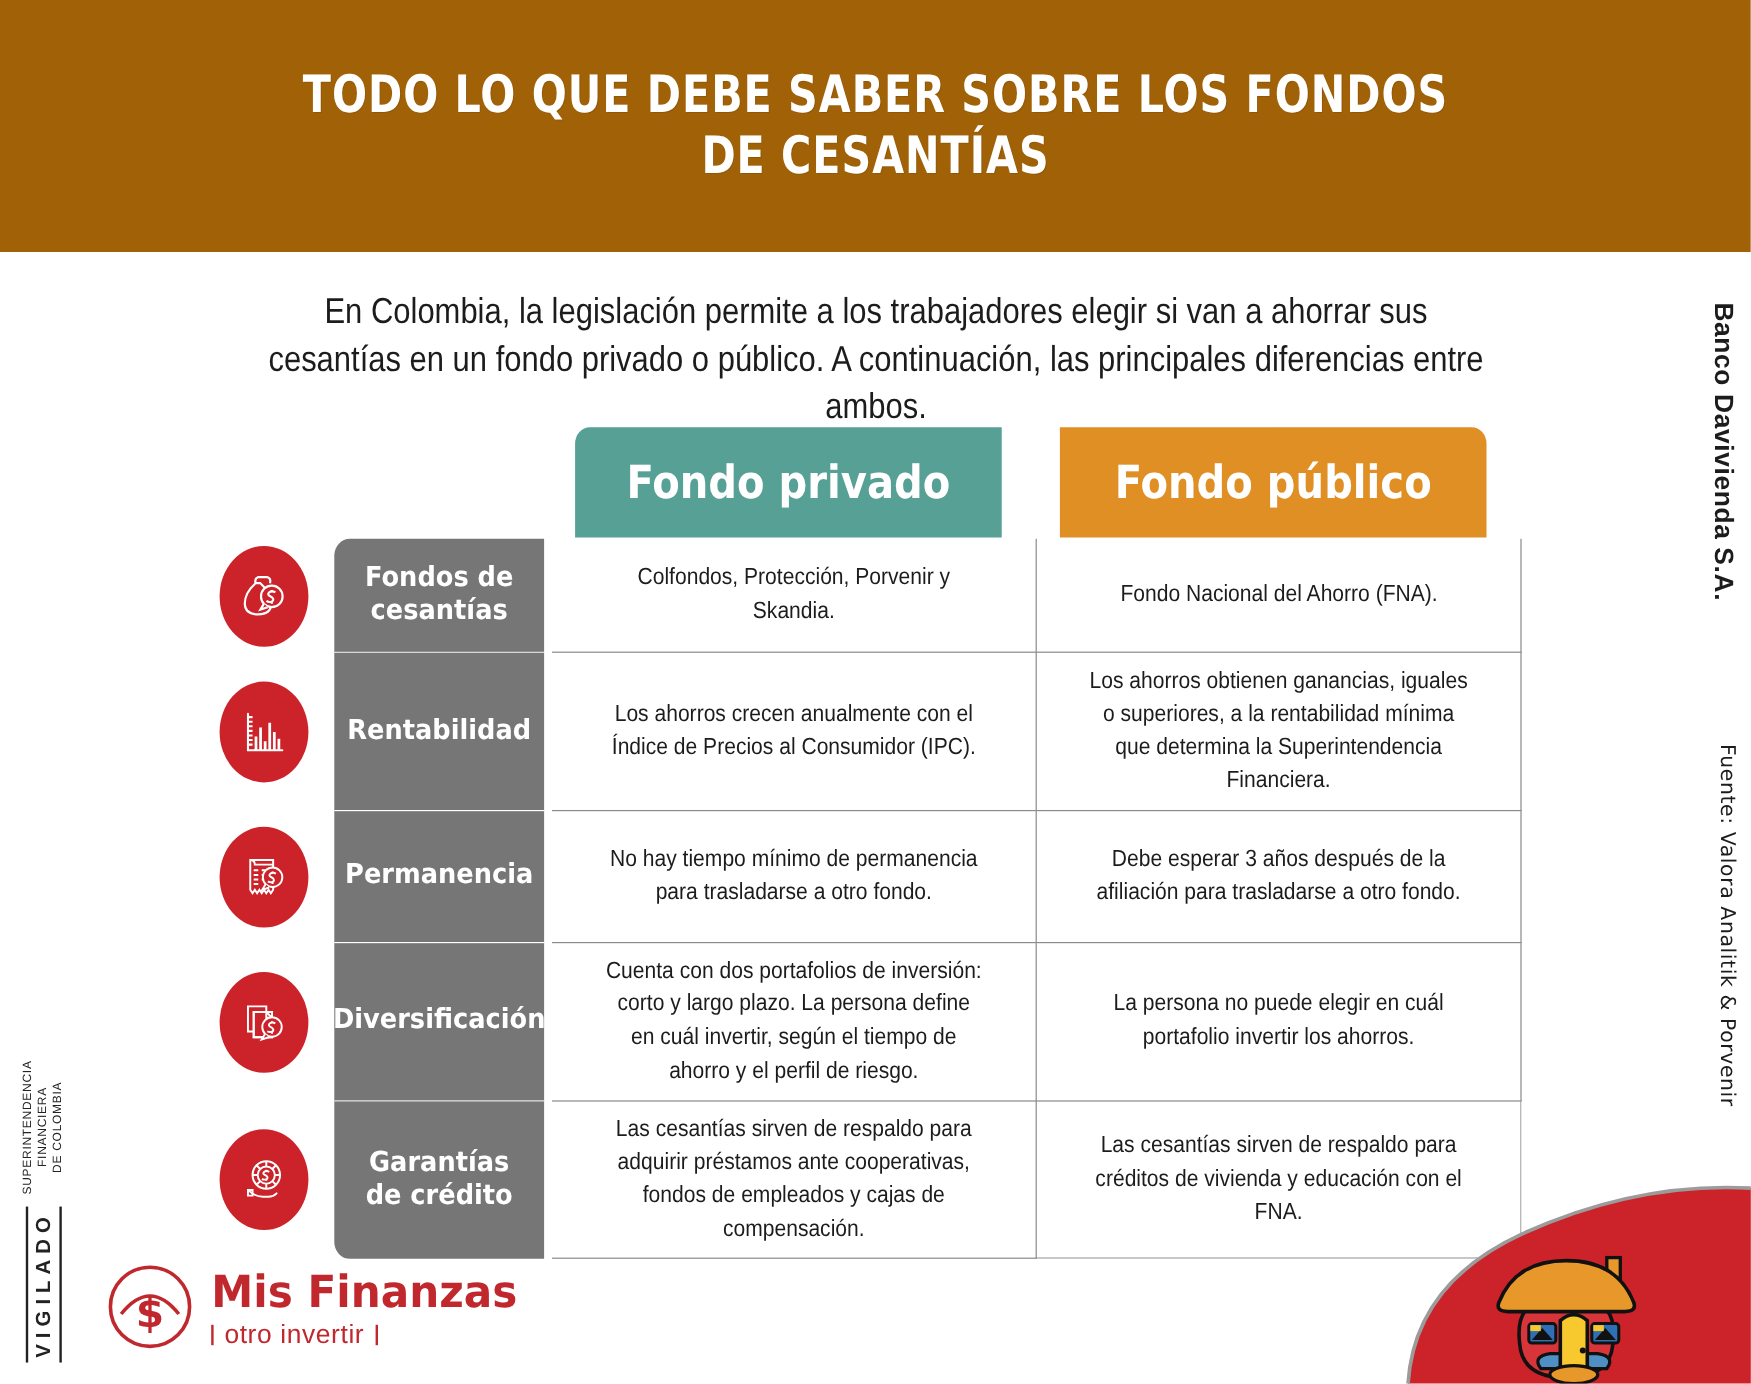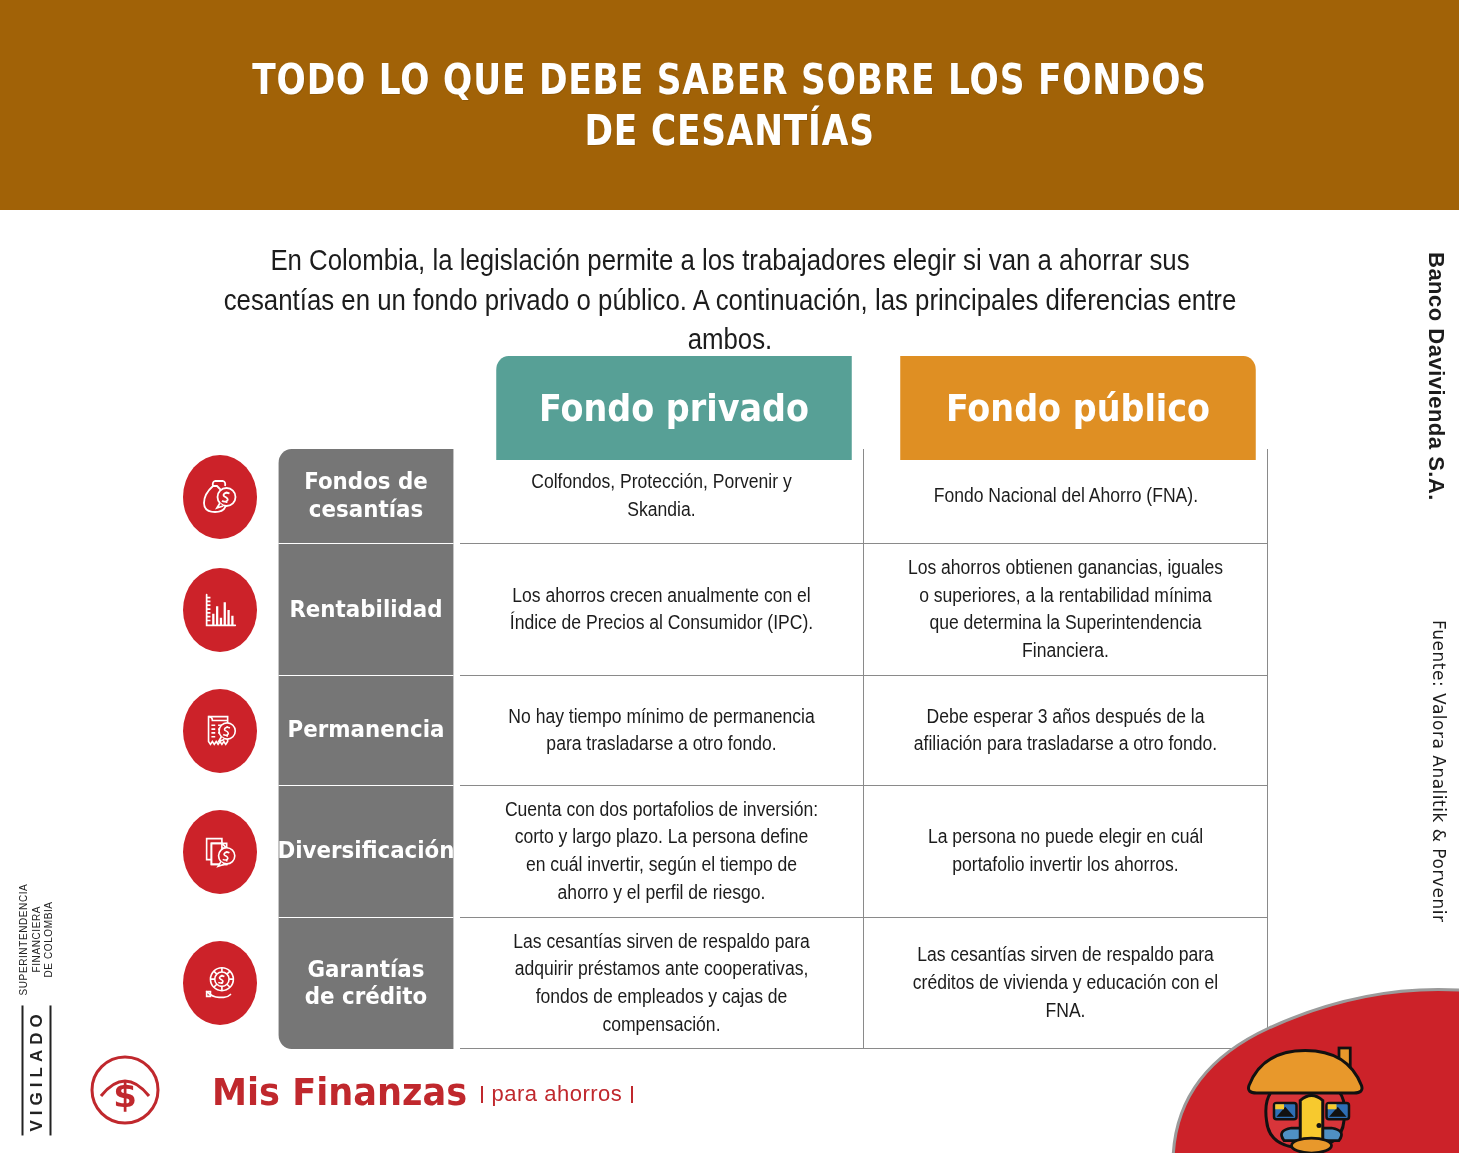--- a/index.html
+++ b/index.html
@@ -31,21 +31,21 @@
   .intro{
     position:absolute;left:130px;top:240px;width:1200px;
     text-align:center;color:#1c1c1c;
     font-size:30px;line-height:1.32;
     transform:scaleX(0.86);transform-origin:center top;
   }
 
   
   .table-wrap{position:absolute;left:168px;top:356px;width:1100px;}
 
-  .thead{position:absolute;left:304px;top:0;width:808px;height:104px;display:flex;text-align:right;}
+  .thead{position:absolute;left:287px;top:0;width:808px;height:92px;display:flex;text-align:right;}
   .th{
     flex:1;display:flex;align-items:center;justify-content:center;
     color:#ffffff;font-weight:bold;font-size:38px;
     font-family:"DejaVu Sans", sans-serif;
     transform:scaleX(0.88);
   }
   .th-priv{background:#57a096;border-radius:14px 0 0 0;}
   .th-pub{background:#df8f23;border-radius:0 14px 0 0;}
   .th-inner{display:block;}
 
@@ -102,21 +102,21 @@
   .vig-word{
     font-size:17px;font-weight:bold;letter-spacing:5px;color:#222;
     border-left:2px solid #222;border-right:2px solid #222;
     padding:4px 3px;
   }
   .vig-sub{font-size:10px;line-height:1.25;letter-spacing:.6px;color:#222;
     text-align:center;white-space:pre-line;}
 
   
   .logo{position:absolute;left:88px;bottom:22px;display:flex;align-items:center;gap:14px;}
-  .logo-text{display:flex;flex-direction:row;margin-left:36px;}
+  .logo-text{display:flex;flex-direction:column;}
   .logo-title{color:#c0282d;font-weight:bold;font-size:37px;line-height:1;
     font-family:"DejaVu Sans", sans-serif;transform:scaleX(.95);transform-origin:left;}
   .logo-sub{color:#c0282d;font-size:22px;margin-top:4px;letter-spacing:.5px;
     display:flex;align-items:center;gap:9px;}
   .logo-sub .bar{display:inline-block;width:2px;height:17px;background:#c0282d;}
 
   
   .blob{position:absolute;right:-30px;bottom:-60px;width:340px;height:300px;}
 </style>
 </head>
@@ -275,21 +275,21 @@
     <svg width="74" height="74" viewBox="0 0 74 74" fill="none">
       <circle cx="37" cy="37" r="33" stroke="#c0282d" stroke-width="3"></circle>
       <path d="M13 43 q24 -30 48 0" stroke="#c0282d" stroke-width="3" fill="none"></path>
       <text x="37" y="54" text-anchor="middle" font-family="DejaVu Sans, sans-serif" font-size="34" font-weight="bold" fill="#c0282d">$</text>
     </svg>
   </span>
   <span class="logo-text">
     <span class="logo-title">Mis Finanzas</span>
     <span class="logo-sub">
       <i class="bar"></i>
-      <span>para ahorros</span>
+      <span>otro invertir</span>
       <i class="bar"></i>
     </span>
   </span>
 </div>
 
 <div class="blob">
   <svg width="340" height="300" viewBox="0 0 340 300">
     <path d="M30 300 q-30 -130 90 -185 q110 -50 220 -35 v220z" fill="#cc2229" stroke="#9b9b9b" stroke-width="3"></path>
     <g transform="translate(100,130) scale(1.25)">
       <rect x="72" y="4" width="9" height="22" fill="#e8982b" stroke="#111" stroke-width="2.2"></rect>

